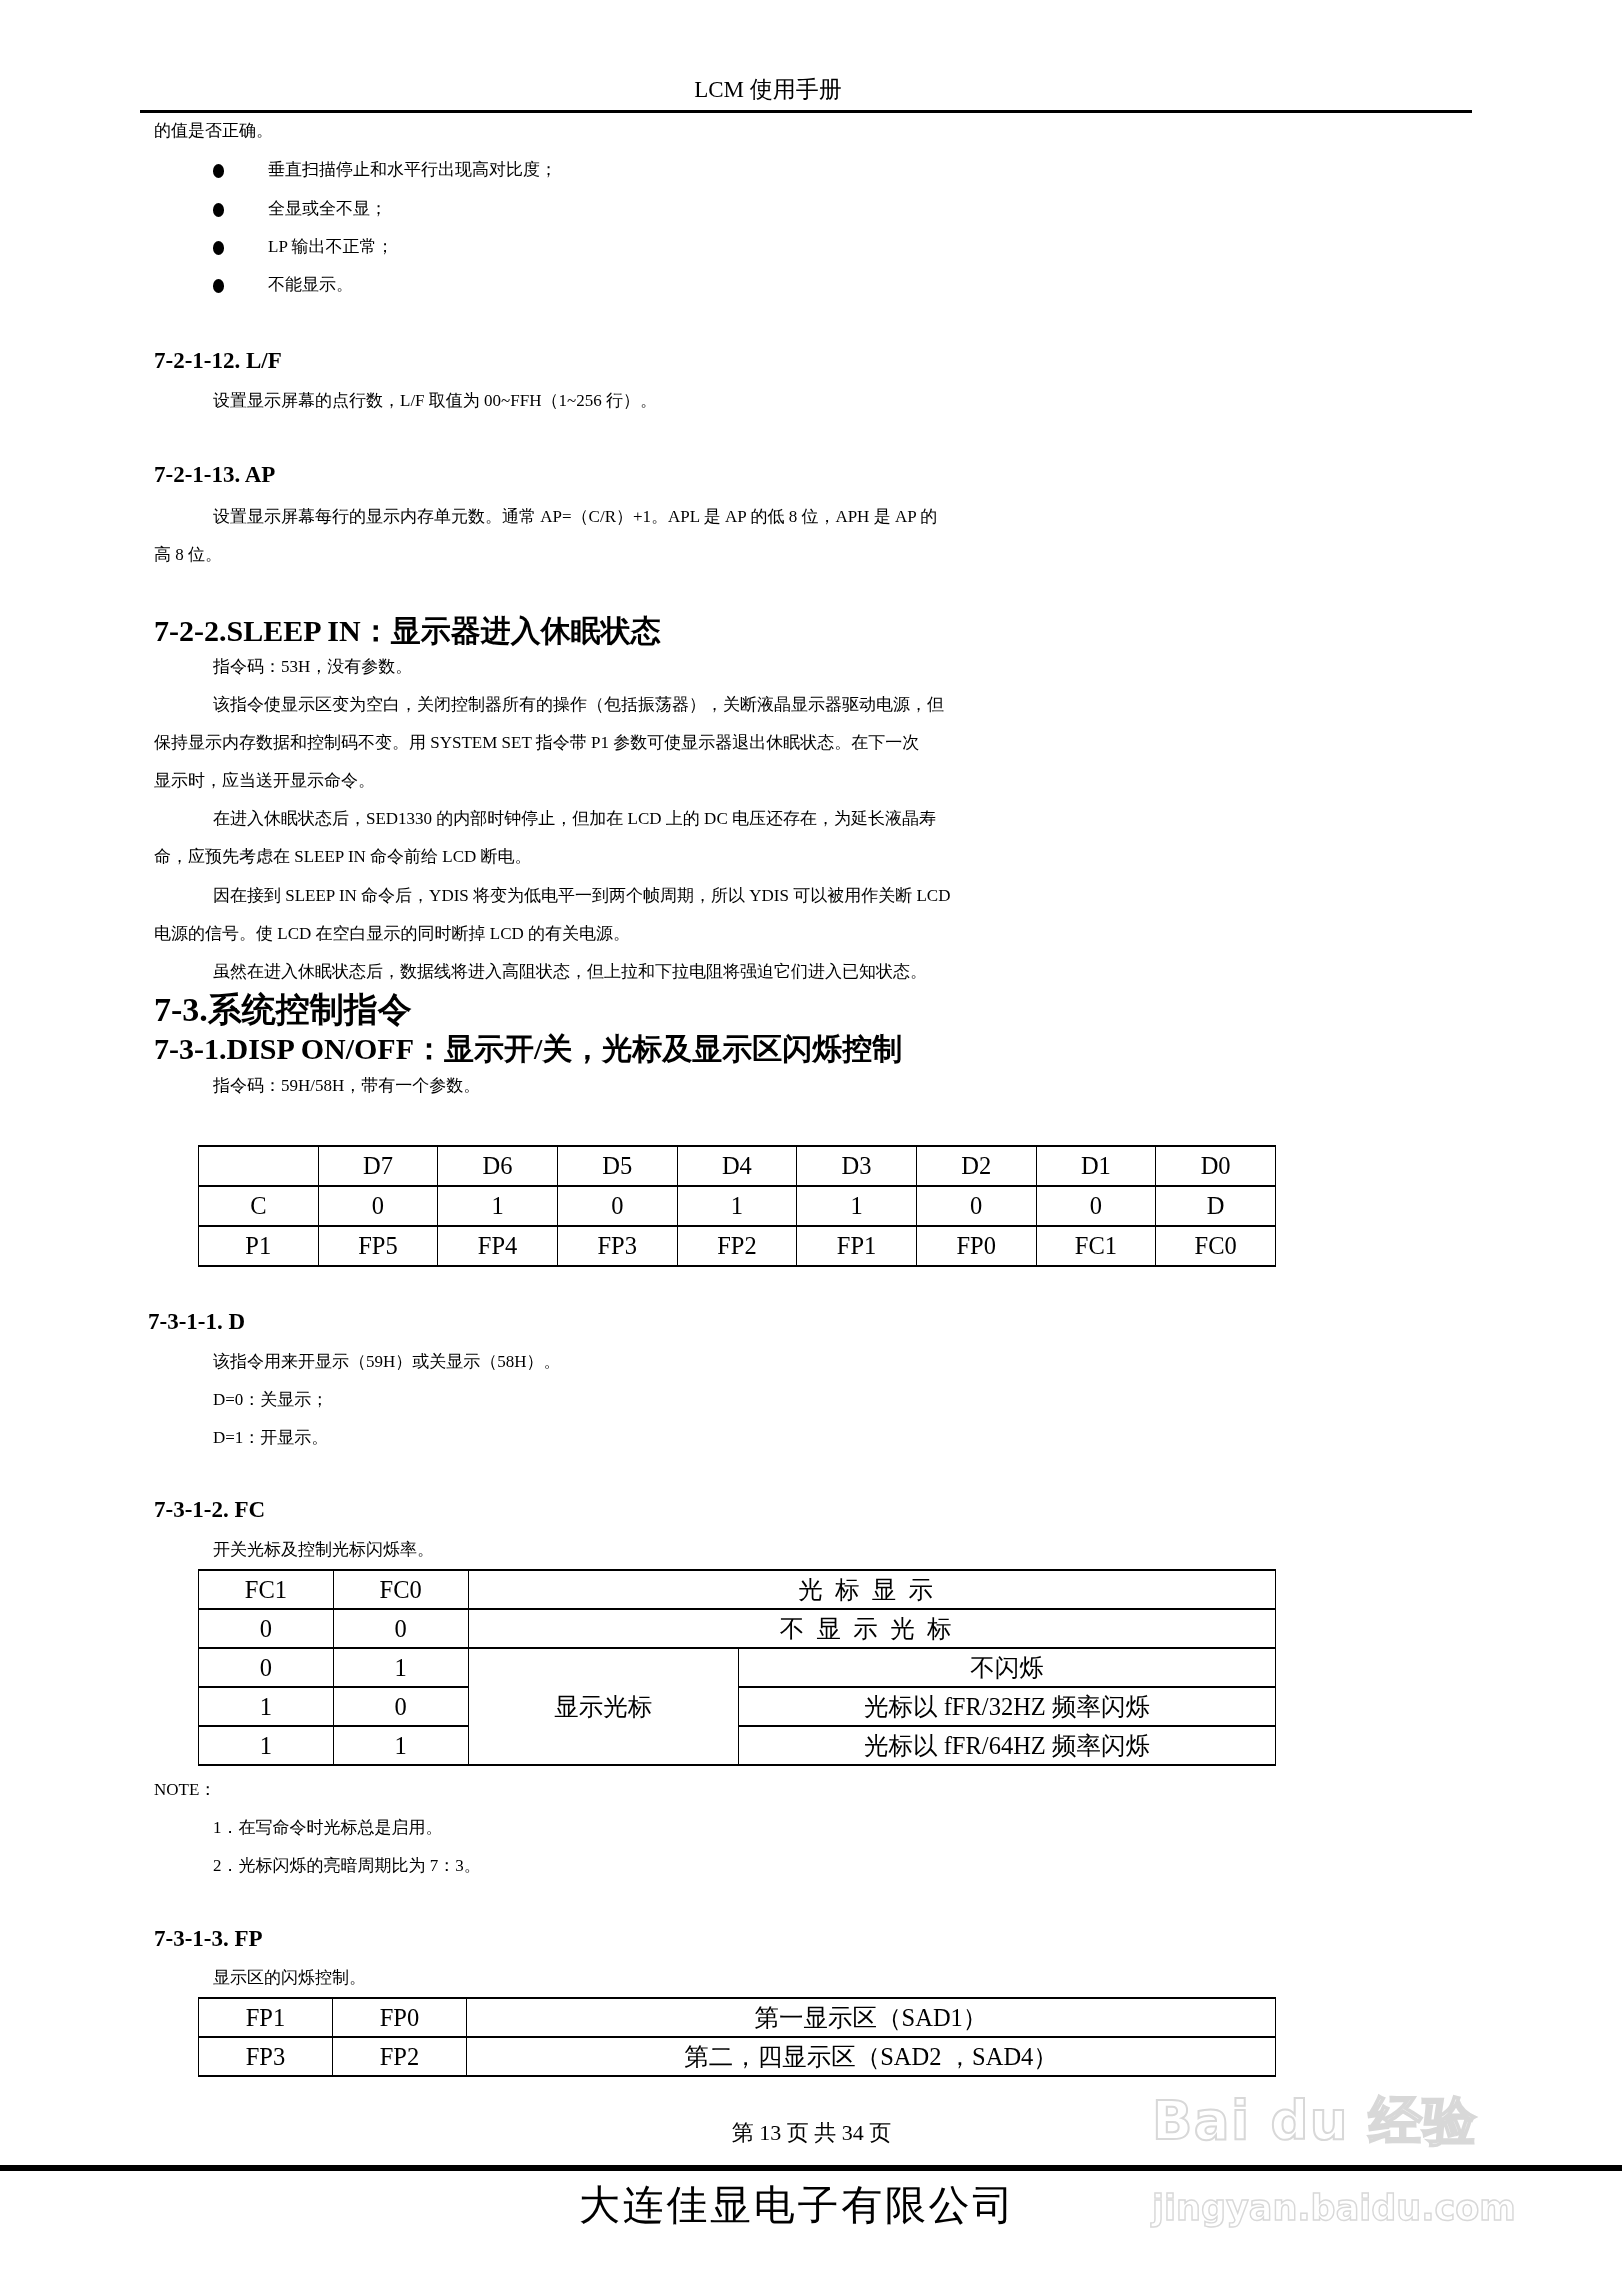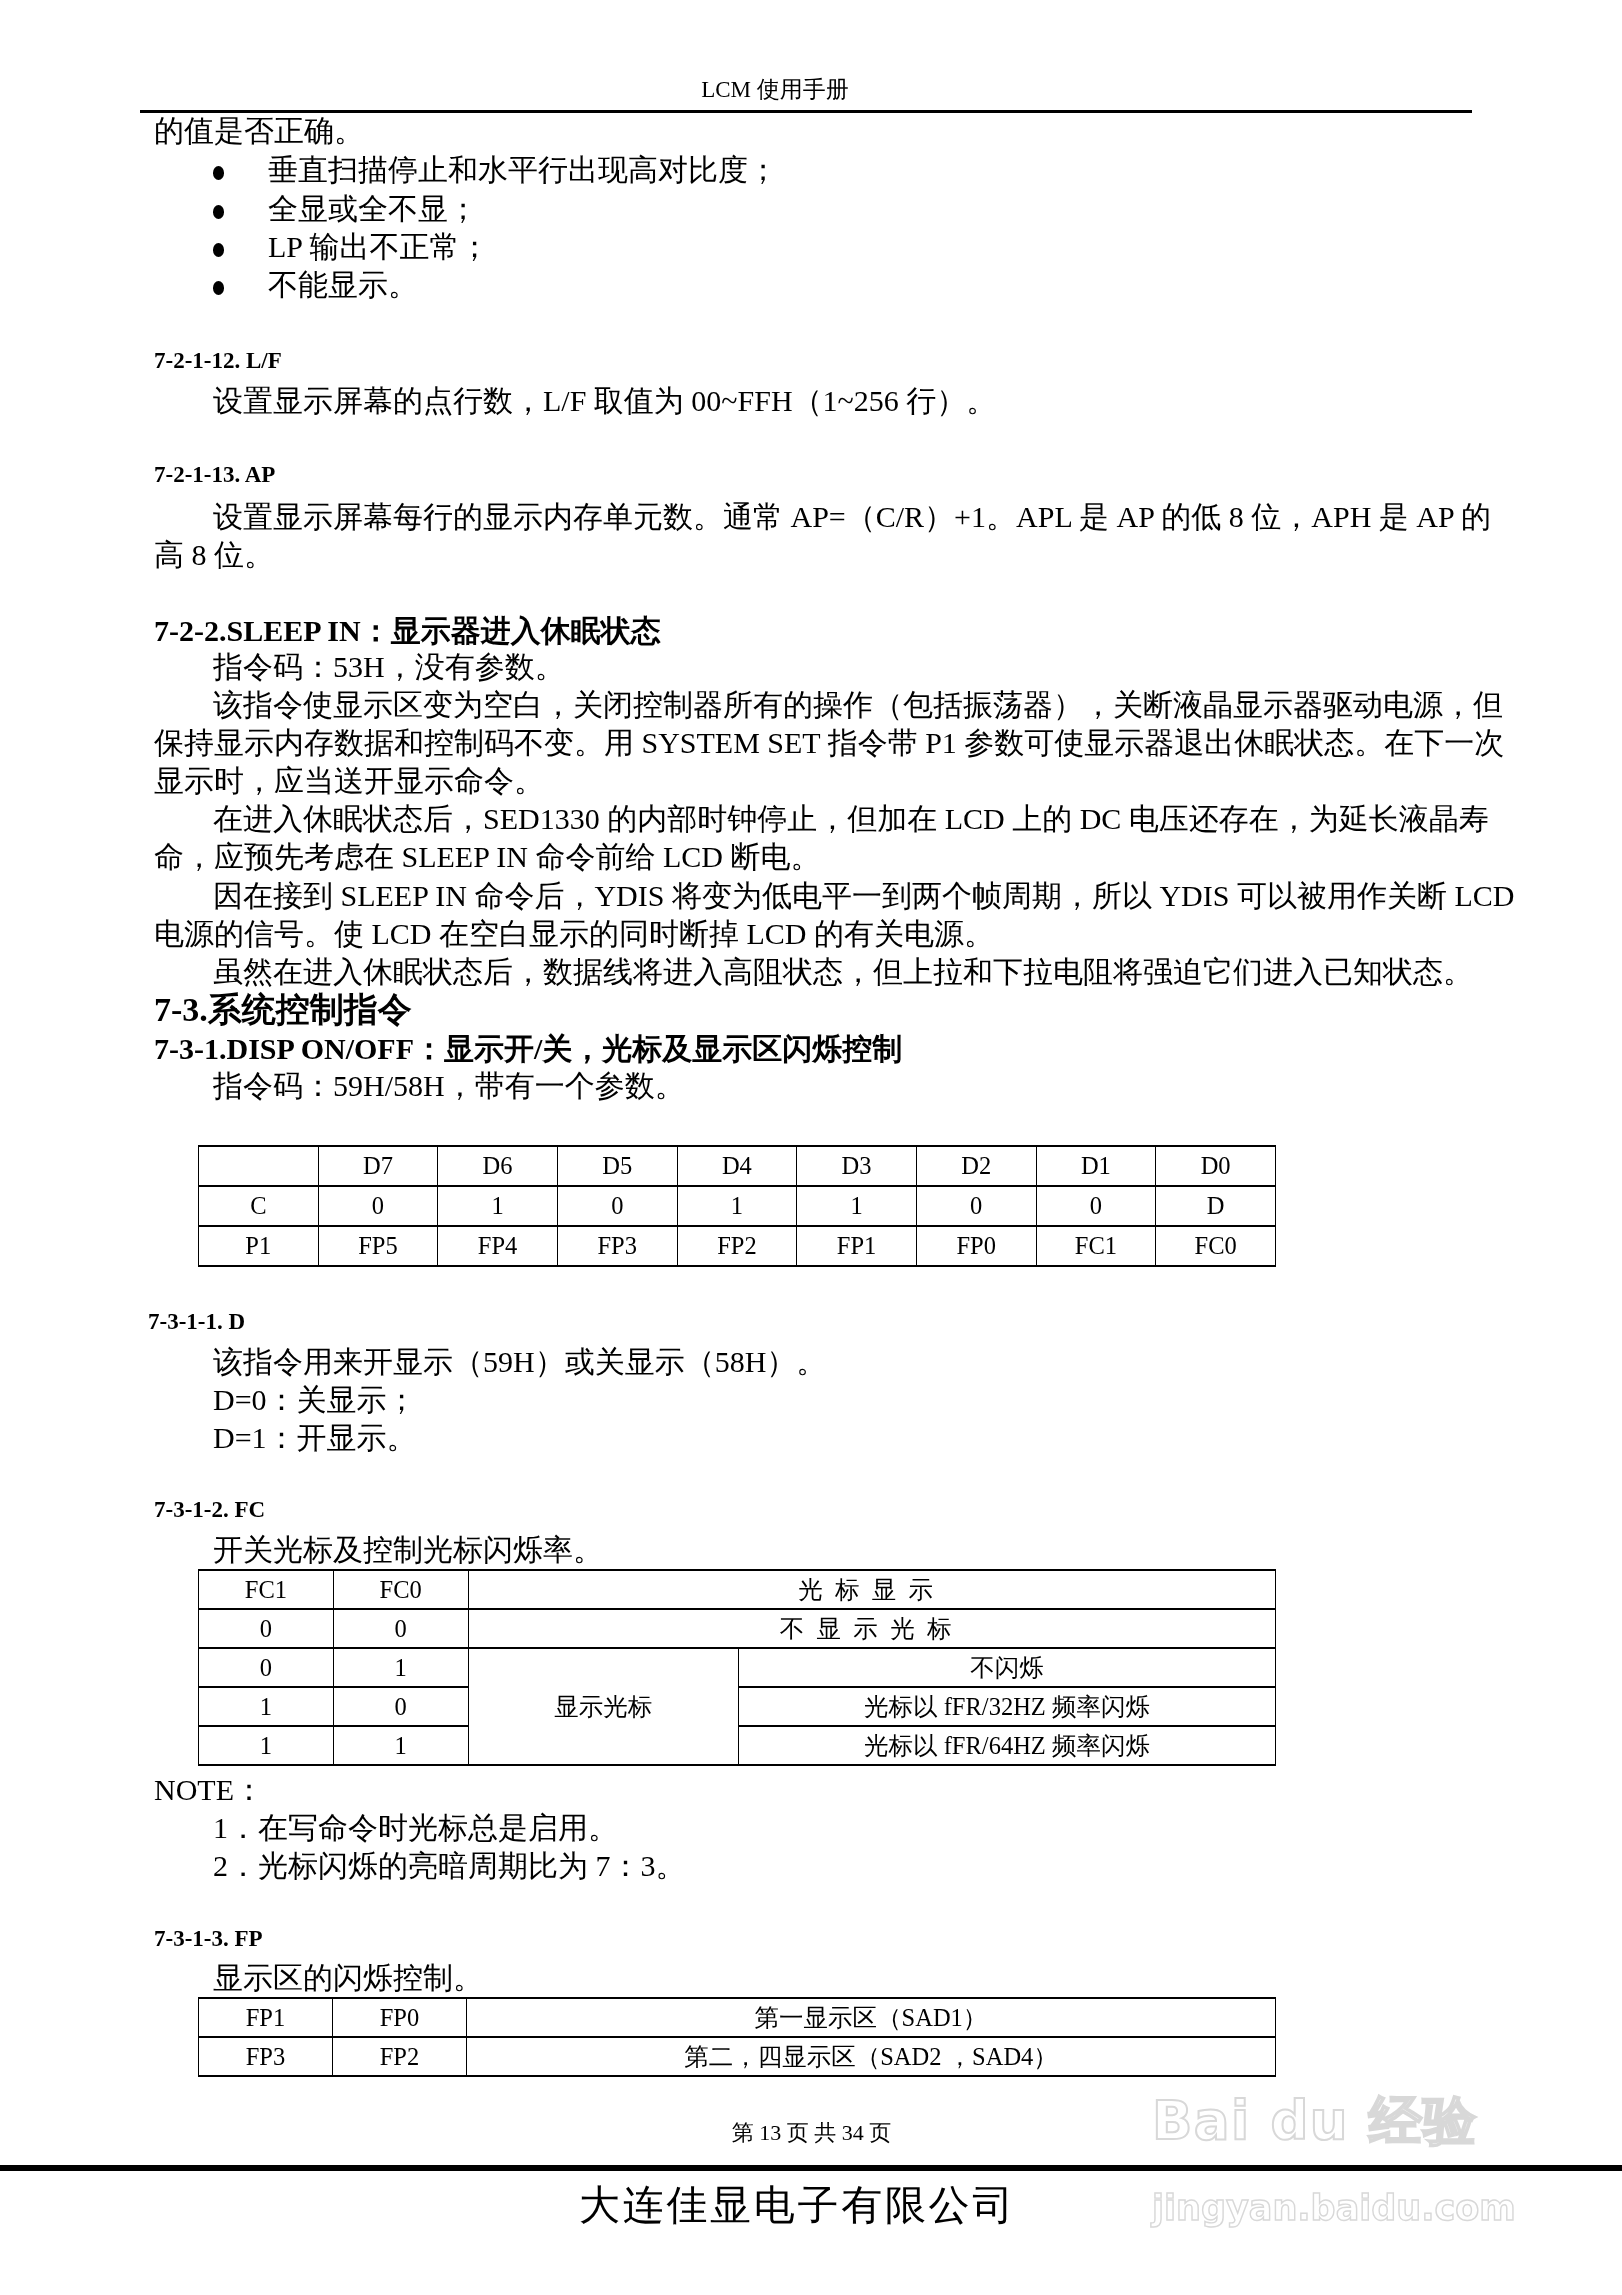--- a/index.html
+++ b/index.html
@@ -1,23 +1,23 @@
 <!DOCTYPE html>
 <html style="font-size:11px"><head>
 <meta charset="utf-8">
 <style>
   html, body { margin: 0; padding: 0; background: #ffffff; }
   body {
     width: 1623px; height: 2295px; position: relative; overflow: hidden;
     font-family: "Liberation Serif", "DejaVu Serif", serif; color: #000;
   }
   .abs { position: absolute; }
-  .hdr-title { left: 0; width: 1536px; top: 74px; text-align: center; font-size: 23px; padding-left: 7px; }
+  .hdr-title { left: 0; width: 1536px; top: 74px; text-align: center; font-size: 23px; }
   .hdr-rule { left: 140px; width: 1332px; top: 110px; height: 3.4px; background: #000; }
-  .p { position: absolute; font-size: 30px; line-height: 30px; white-space: nowrap; }
+  .p { position: absolute; font-size: 17px; line-height: 30px; white-space: nowrap; }
   .h4 { position: absolute; font-size: 23px; font-weight: bold; white-space: nowrap; }
   .h3 { position: absolute; font-size: 30px; font-weight: bold; white-space: nowrap; }
   .h2 { position: absolute; font-size: 34px; font-weight: bold; white-space: nowrap; }
   .bullet-dot { display: inline-block; width: 11px; height: 13.6px; border-radius: 50%; background: #000; margin-right: 44px; vertical-align: middle; }
   table { border-collapse: collapse; position: absolute; font-size: 24.5px; }
   td { text-align: center; vertical-align: middle; padding: 0; }
   .t1 td { border: 1.4px solid #000; height: 38px; width: 119px; }
   .t1 tr:first-child td { border-top: 2.7px solid #000; }
   .t1 tr:last-child td { border-bottom: 2.7px solid #000; }
   .t1 tr td { border-bottom-width: 2.7px; }

